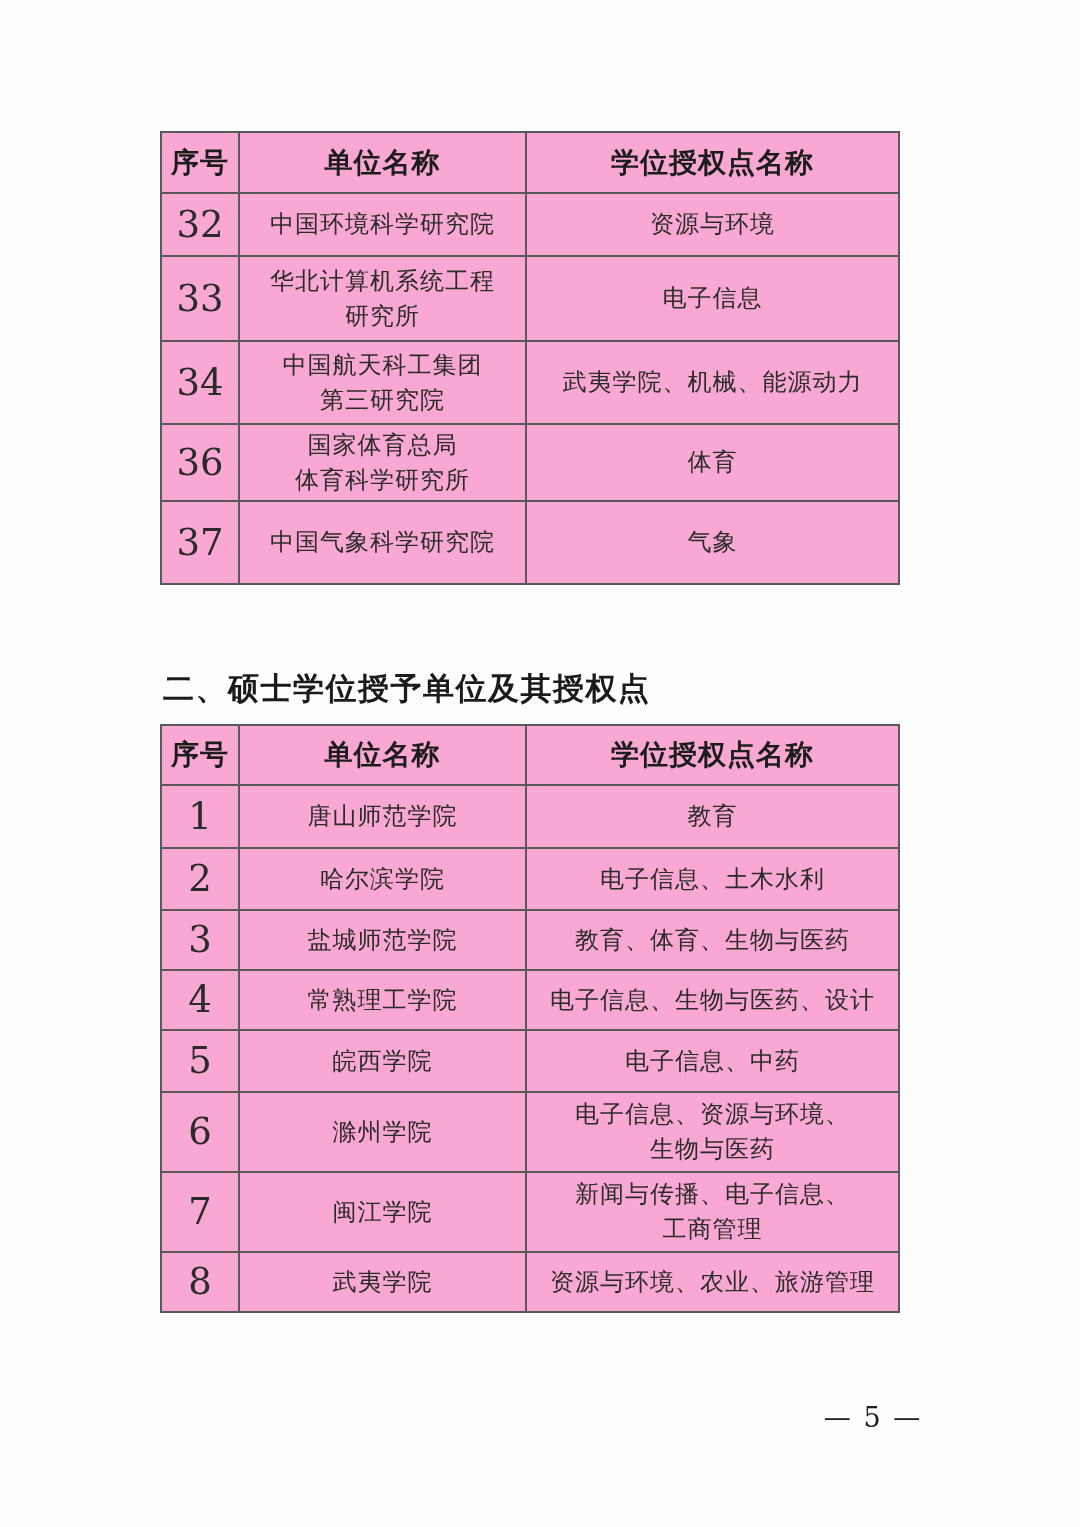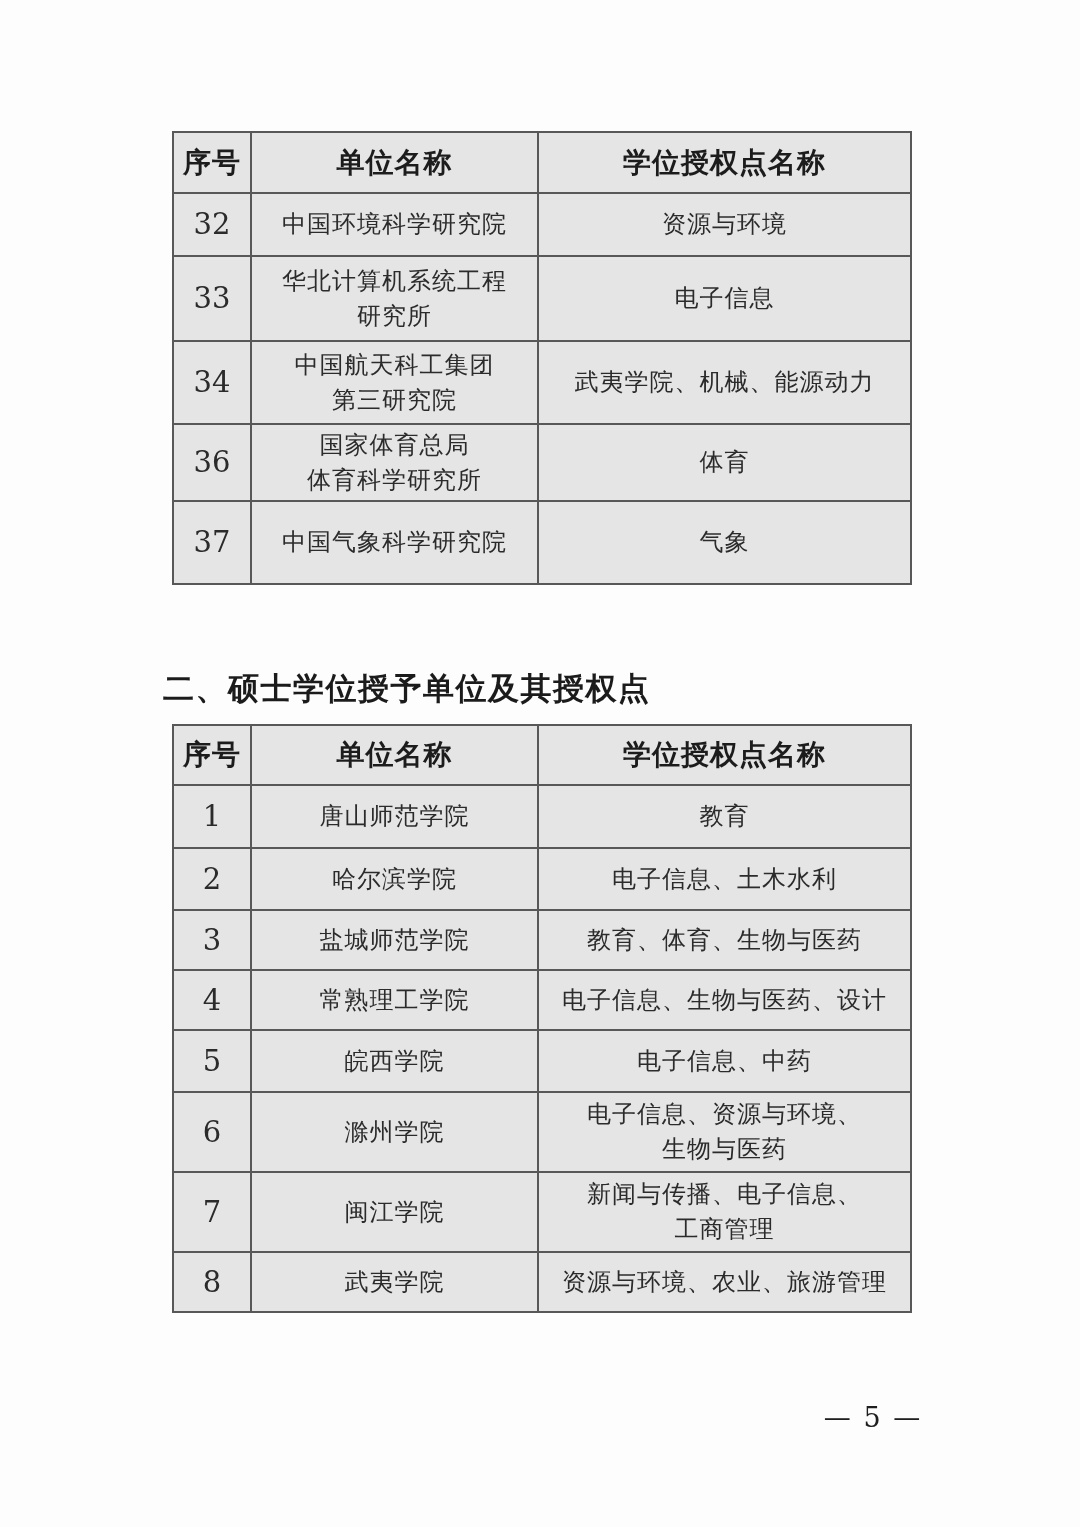--- a/index.html
+++ b/index.html
@@ -13,22 +13,22 @@
     width: 1080px; height: 1527px;
     background: #fdfdfd;
     overflow: hidden;
     color: #262626;
   }
   table.doc-table {
     position: absolute;
     border-collapse: collapse;
     table-layout: fixed;
     width: 738px;
-    left: 172px;
-    background: #e5e5e5;
+    left: 160px;
+    background: #f9a8d4;
     padding-left: 24px;
   }
   #table1 { top: 131px; }
   #table2 { top: 724px; }
   .doc-table th, .doc-table td {
     border: 2px solid #585858;
     text-align: center;
     vertical-align: middle;
     padding: 0 6px;
     overflow: hidden;
@@ -41,21 +41,21 @@
     letter-spacing: 1px;
   }
   .doc-table td {
     font-size: 24px;
     color: #2b2b2b;
     letter-spacing: 1px;
     white-space: pre-line;
     line-height: 1.45;
   }
   .doc-table td:first-child {
-    font-size: 29px;
+    font-size: 37px;
     letter-spacing: 0;
   }
   col.c-no { width: 78px; }
   col.c-unit { width: 287px; }
   col.c-points { width: 373px; }
 
   
   #table1 thead tr { height: 61px; }
   #table1 tbody tr:nth-child(1) { height: 63px; }
   #table1 tbody tr:nth-child(2) { height: 85px; }

